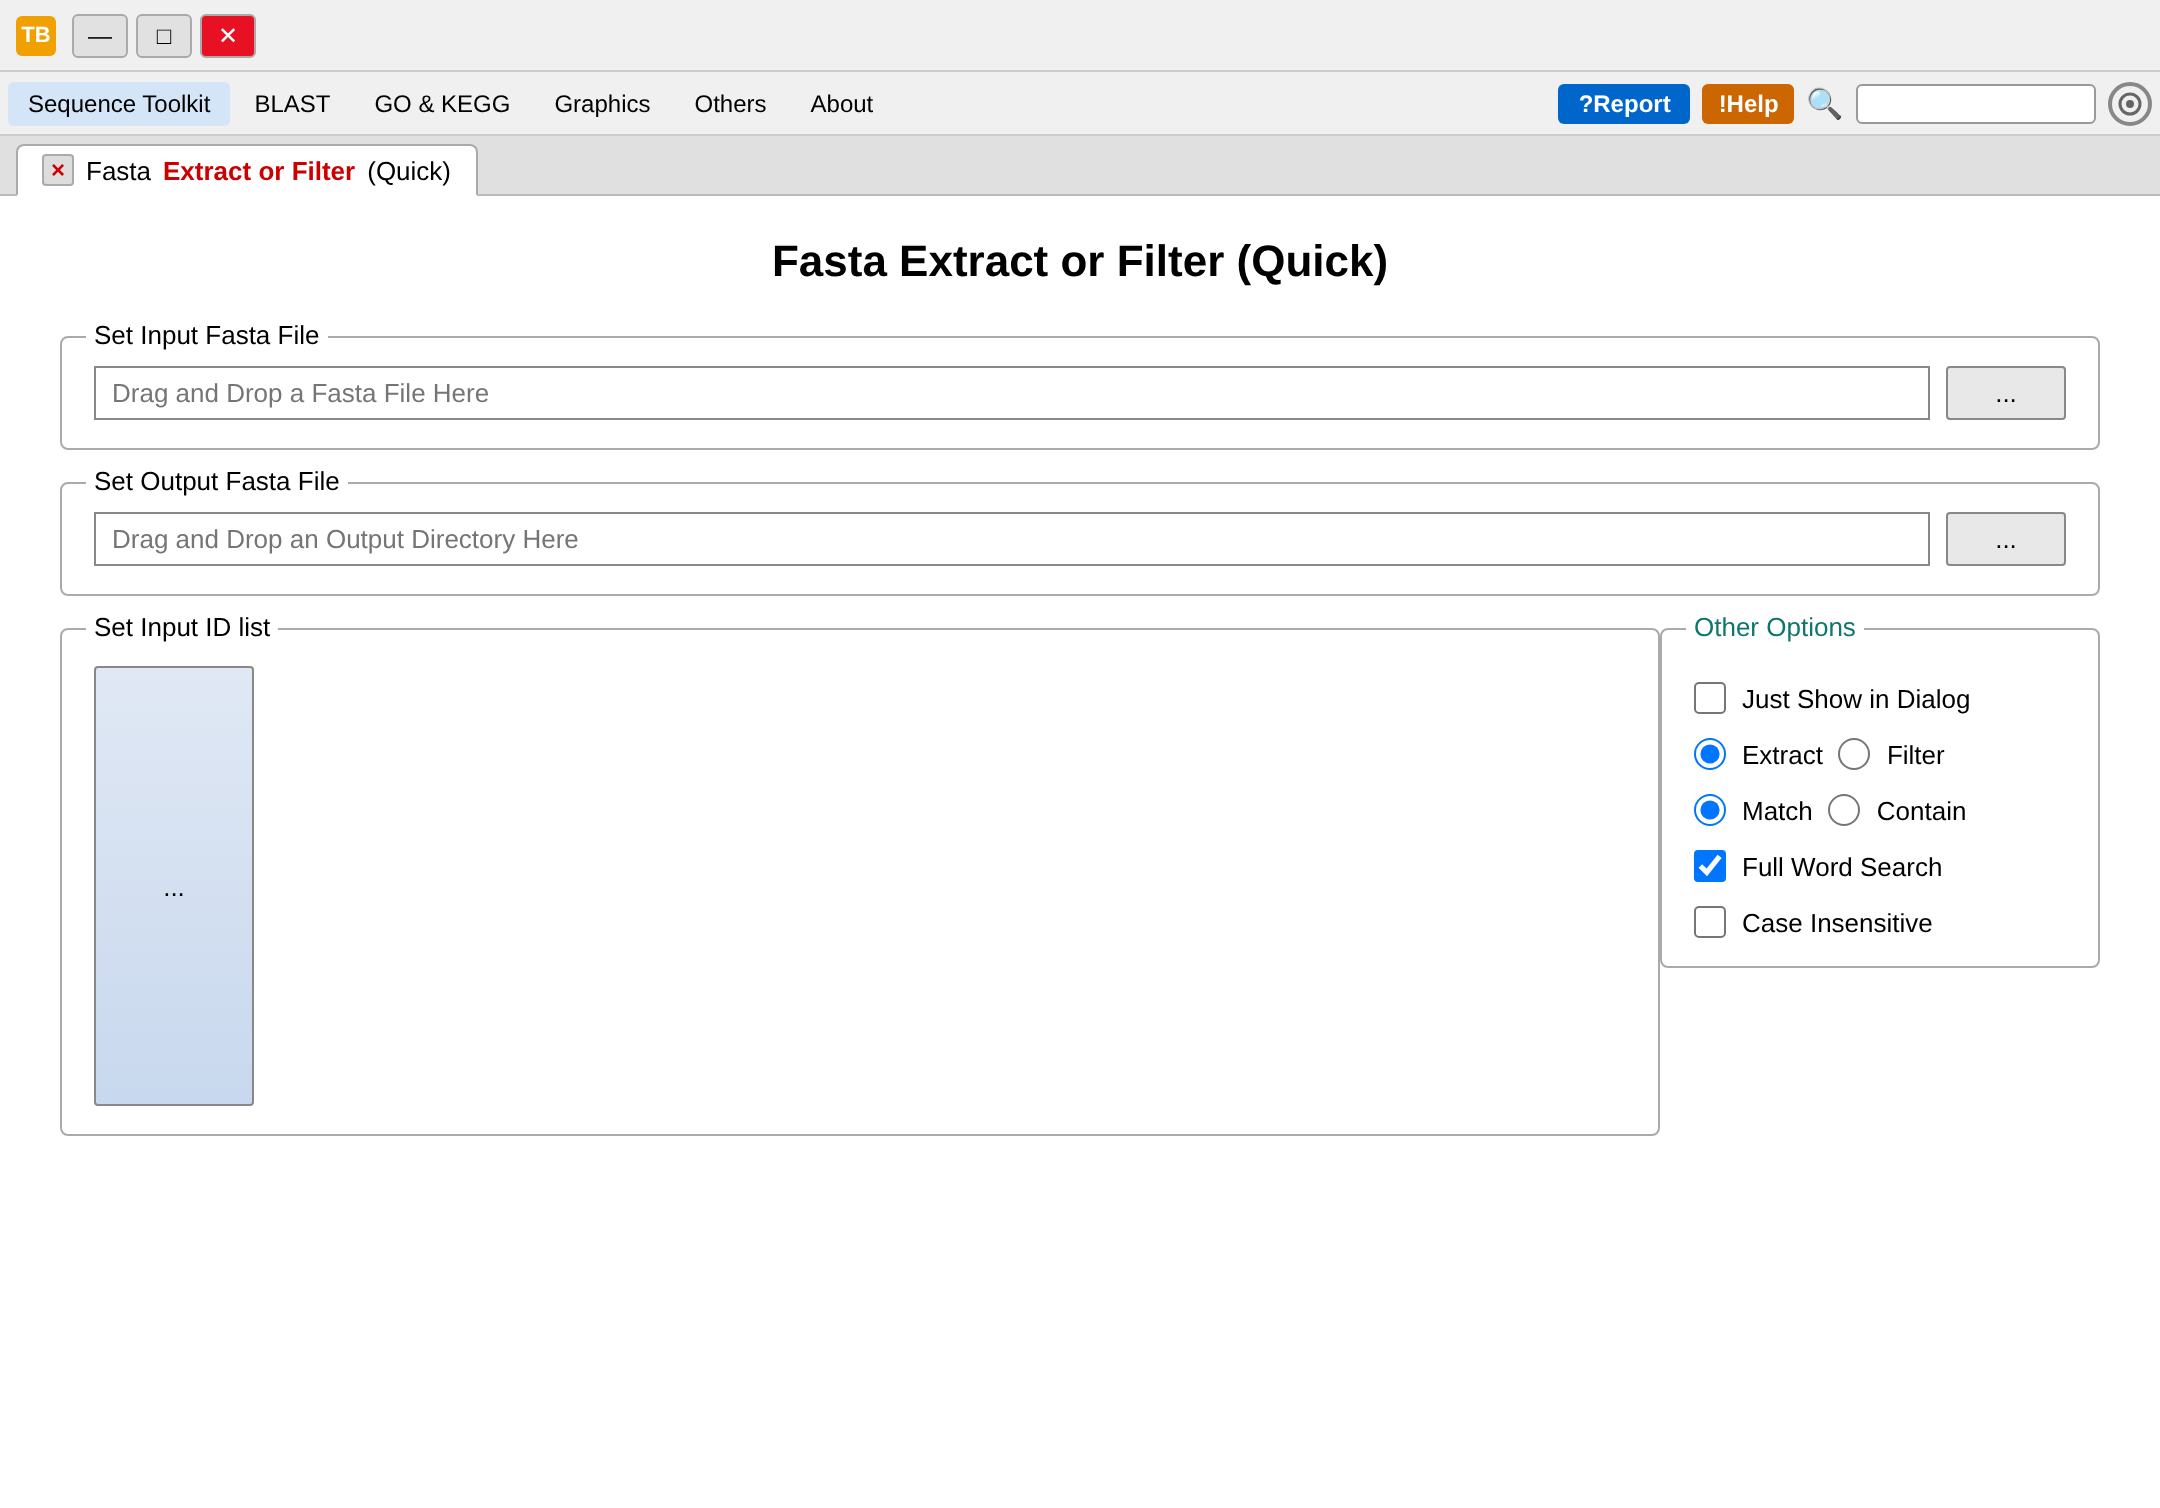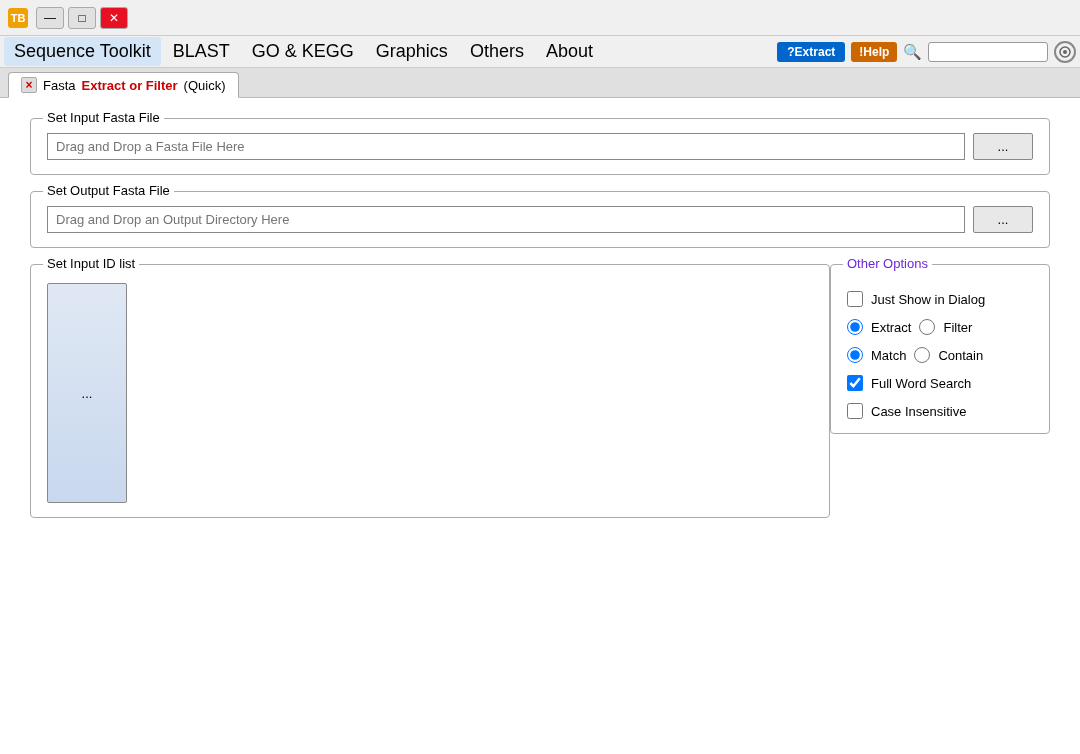--- a/index.html
+++ b/index.html
@@ -66,21 +66,21 @@
       display: flex;
       align-items: center;
       padding: 0 4px;
       border-bottom: 1px solid #ccc;
       gap: 2px;
     }
     .menu-item {
       padding: 4px 10px;
       cursor: pointer;
       border-radius: 3px;
-      font-size: 18px;
+      font-size: 12px;
       color: #000;
       white-space: nowrap;
     }
     .menu-item.active { background: #d4e5f7; }
 
     .menubar-right {
       margin-left: auto;
       display: flex;
       align-items: center;
       gap: 6px;
@@ -288,21 +288,21 @@
       position: relative;
       min-width: 220px;
     }
     .other-options-label {
       position: absolute;
       top: -9px;
       left: 12px;
       background: white;
       padding: 0 4px;
       font-size: 13px;
-      color: #6d28d9;
+      color: #0f766e;
     }
     .option-row {
       display: flex;
       align-items: center;
       gap: 8px;
       margin-bottom: 12px;
       margin-top: 4px;
     }
     .option-row:last-child { margin-bottom: 0; }
     .option-row input[type="checkbox"],
@@ -355,21 +355,21 @@
 </div>
 
 <div class="menubar">
   <div class="menu-item active">Sequence Toolkit</div>
   <div class="menu-item">BLAST</div>
   <div class="menu-item">GO &amp; KEGG</div>
   <div class="menu-item">Graphics</div>
   <div class="menu-item">Others</div>
   <div class="menu-item">About</div>
   <div class="menubar-right">
-    <button class="btn-report">?Extract</button>
+    <button class="btn-report">?Report</button>
     <button class="btn-help">!Help</button>
     <span style="font-size:15px;">🔍</span>
     <input class="search-box" type="text" placeholder="" style="">
     <div class="circle-icon">
       <svg width="12" height="12" viewBox="0 0 12 12" fill="#666">
         <circle cx="6" cy="6" r="2"></circle>
         <circle cx="6" cy="6" r="5" fill="none" stroke="#666" stroke-width="1.5"></circle>
       </svg>
     </div>
   </div>
@@ -378,20 +378,21 @@
 <div class="tabbar">
   <div class="tab active">
     <div class="tab-close">×</div>
     <span class="tab-title-black">Fasta </span>
       <span class="tab-title-red">Extract or Filter</span>
       <span class="tab-title-black"> (Quick)</span>
   </div>
 </div>
 
 <div class="main-content">
+  <div class="page-title">Fasta Extract or Filter (Quick)</div>
 
   <div class="section-box">
     <span class="section-label">Set Input Fasta File</span>
     <div class="file-row">
       <input class="file-input" type="text" placeholder="Drag and Drop a Fasta File Here" style="">
       <button class="browse-btn">...</button>
     </div>
   </div>
 
   <div class="section-box">

